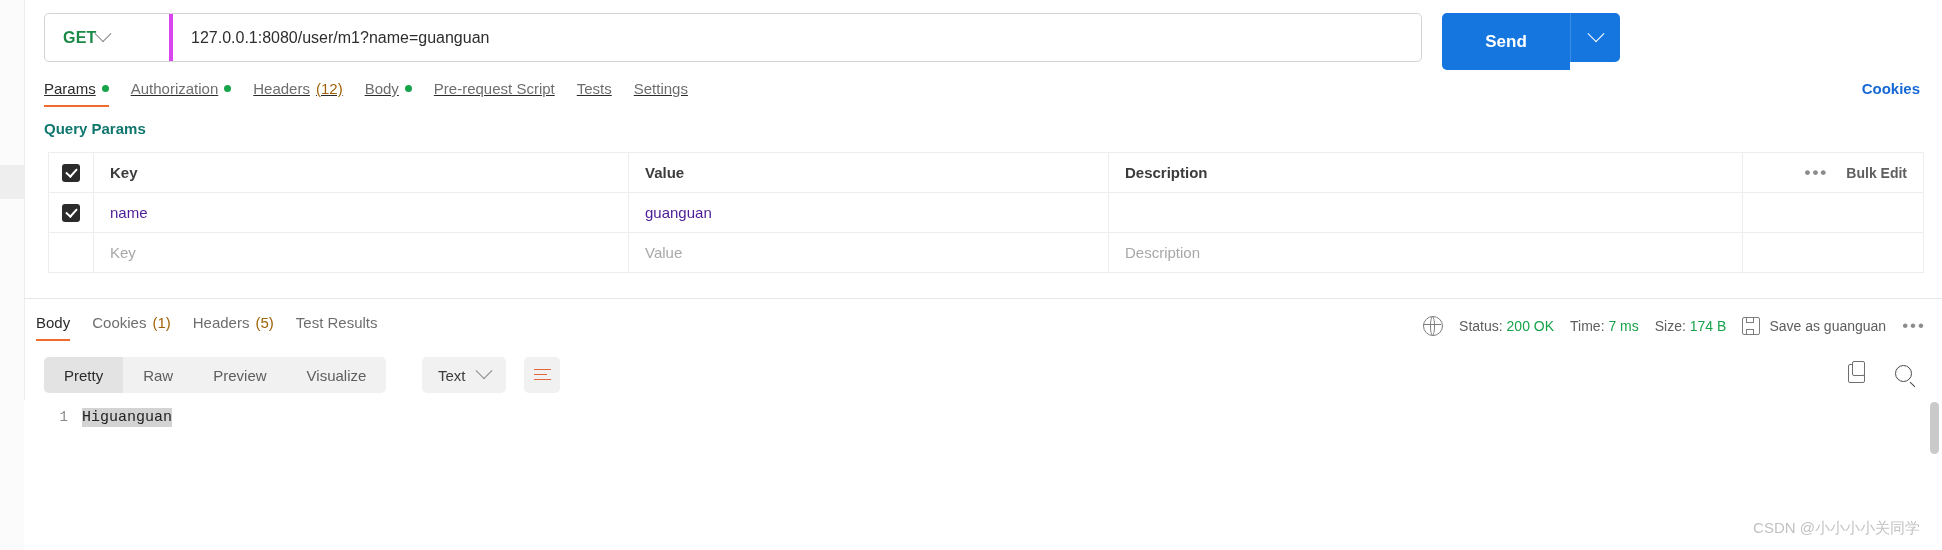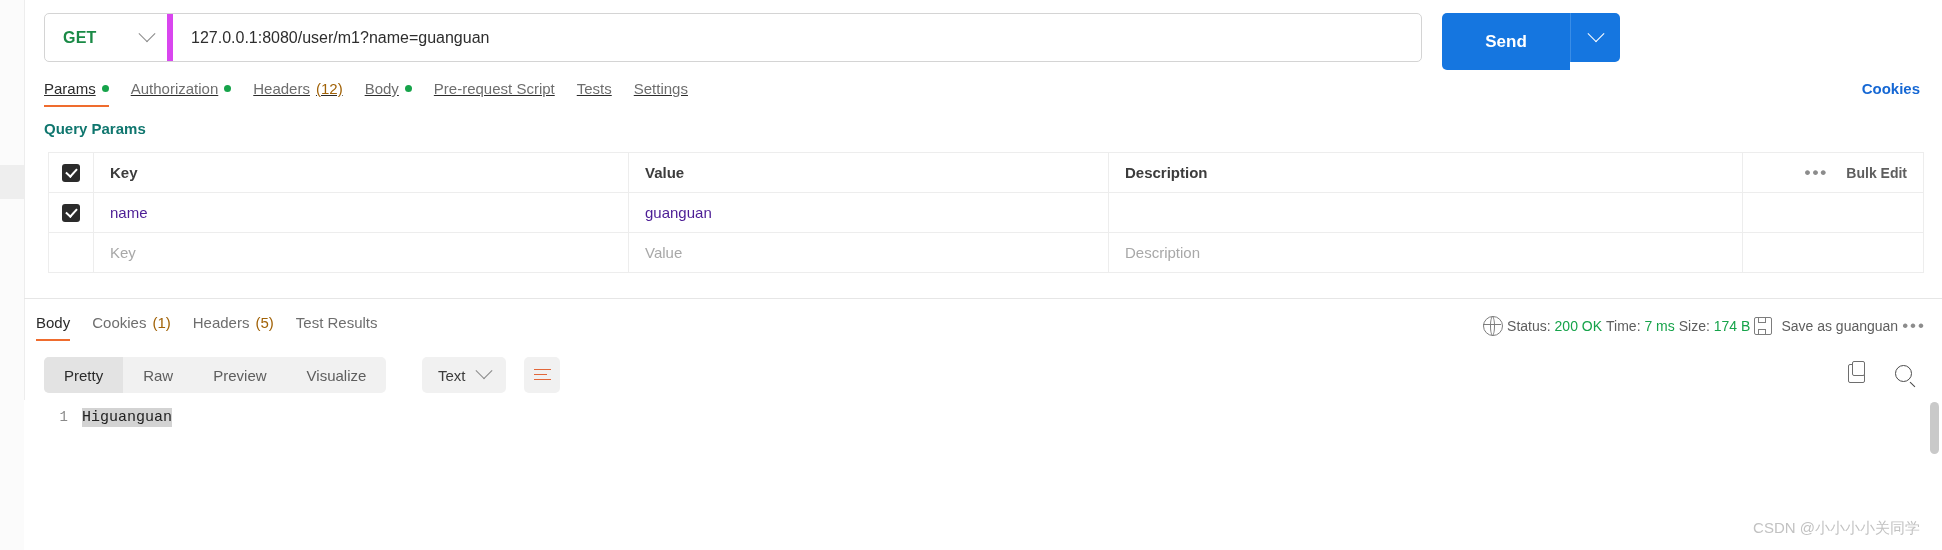--- a/index.html
+++ b/index.html
@@ -58,24 +58,23 @@
     background: #fff;
     box-sizing: border-box;
     display: flex;
     align-items: center;
   }
   .method-select {
     width: 128px;
     height: 47px;
     display: flex;
     align-items: center;
-    justify-content: space-between;
     padding: 0 14px 0 18px;
     box-sizing: border-box;
-    border-right: 6px solid #d946ef;
+    border-right: 4px solid #d946ef;
     cursor: pointer;
   }
   .method-label {
     color: #1a8a46;
     font-weight: bold;
     font-size: 16px;
     letter-spacing: .2px;
   }
   .chev {
     display: inline-block;
@@ -311,21 +310,21 @@
     top: 0;
     display: flex;
   }
   .res-strip .tab { padding: 6px 22px 12px 0; }
   .res-meta {
     position: absolute;
     right: 16px;
     top: 8px;
     display: flex;
     align-items: center;
-    gap: 4px;
+    gap: 16px;
     font-size: 14px;
     color: #5e5e5e;
     white-space: nowrap;
   }
   .globe {
     width: 18px;
     height: 18px;
     border: 1.5px solid #7d7d7d;
     border-radius: 50%;
     position: relative;

